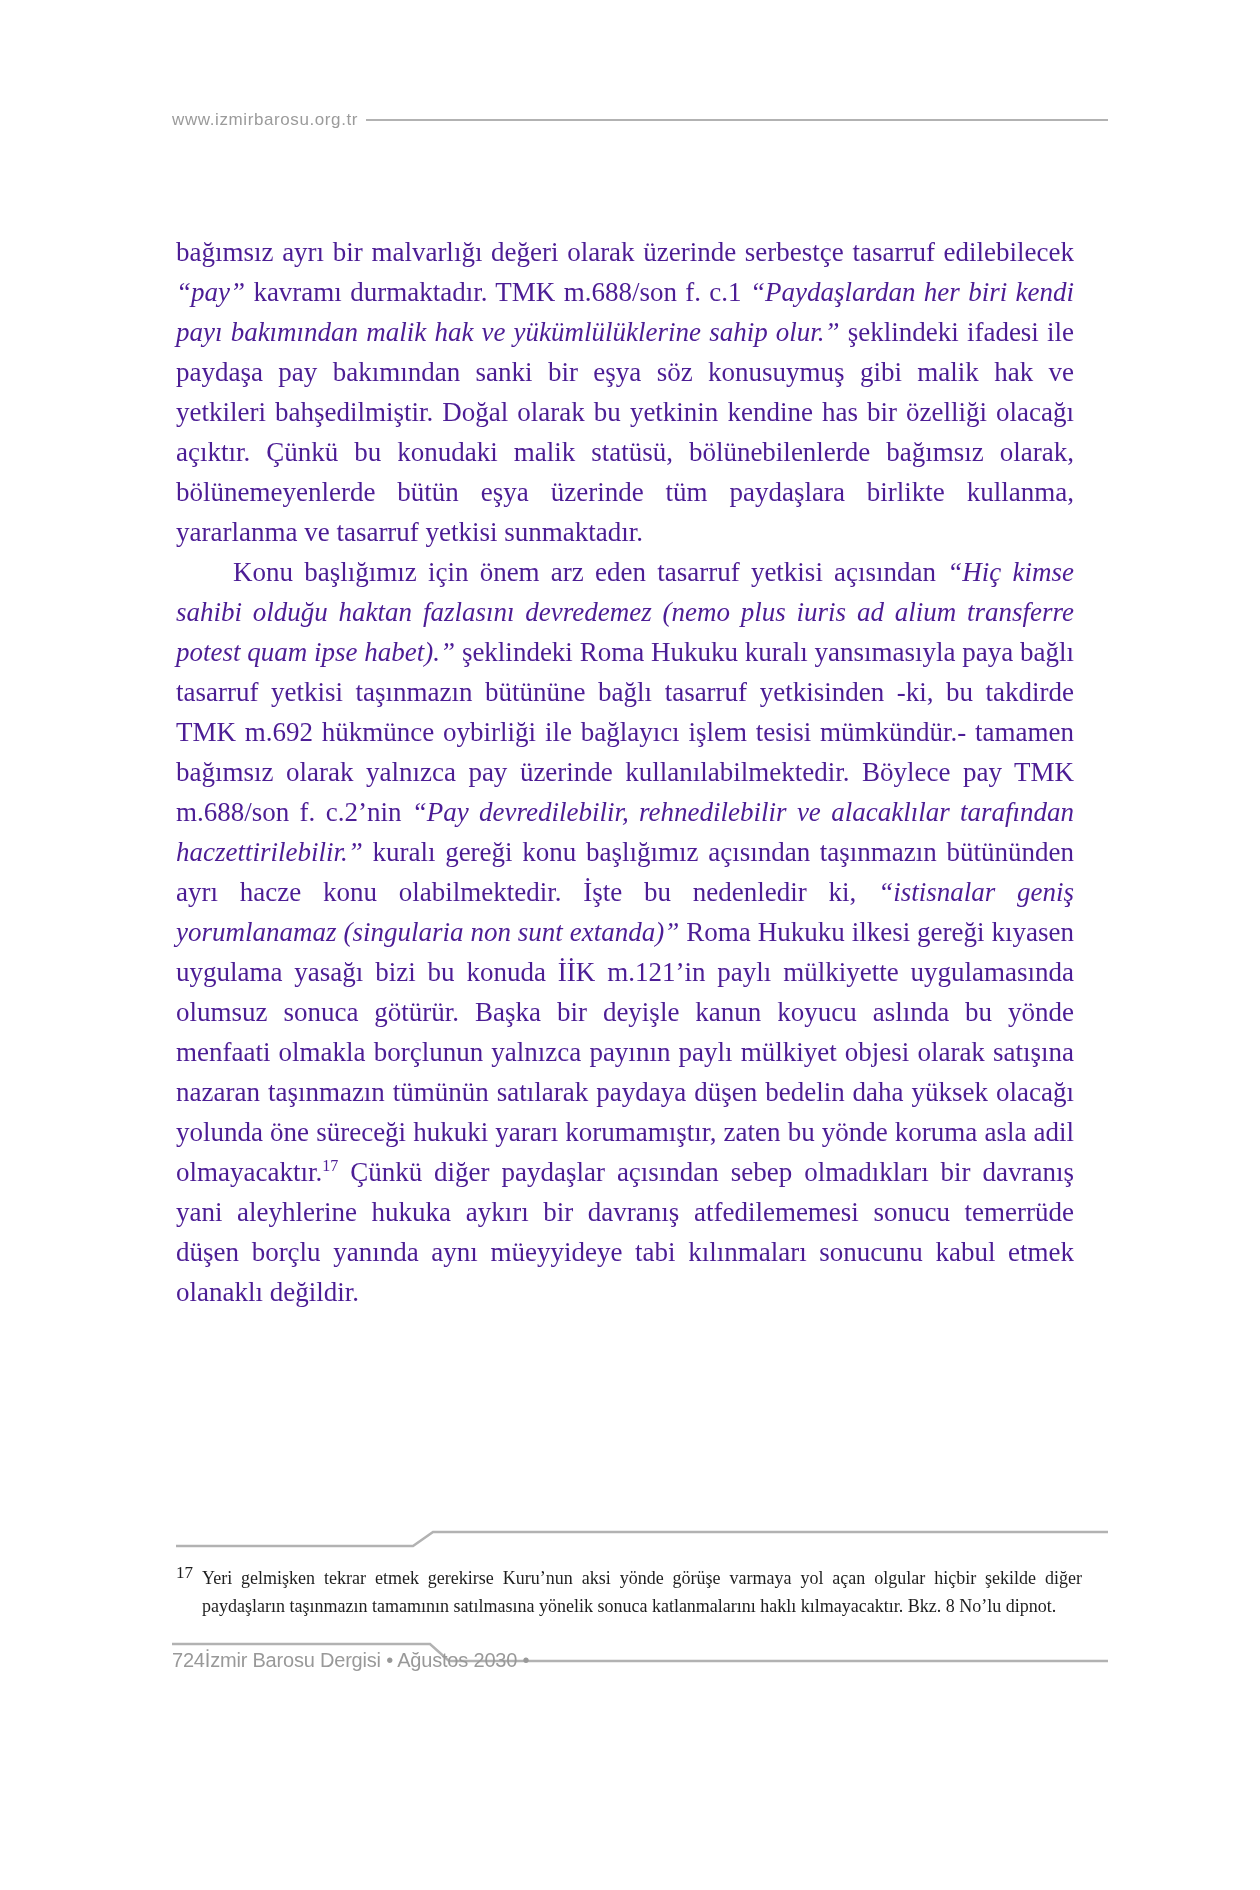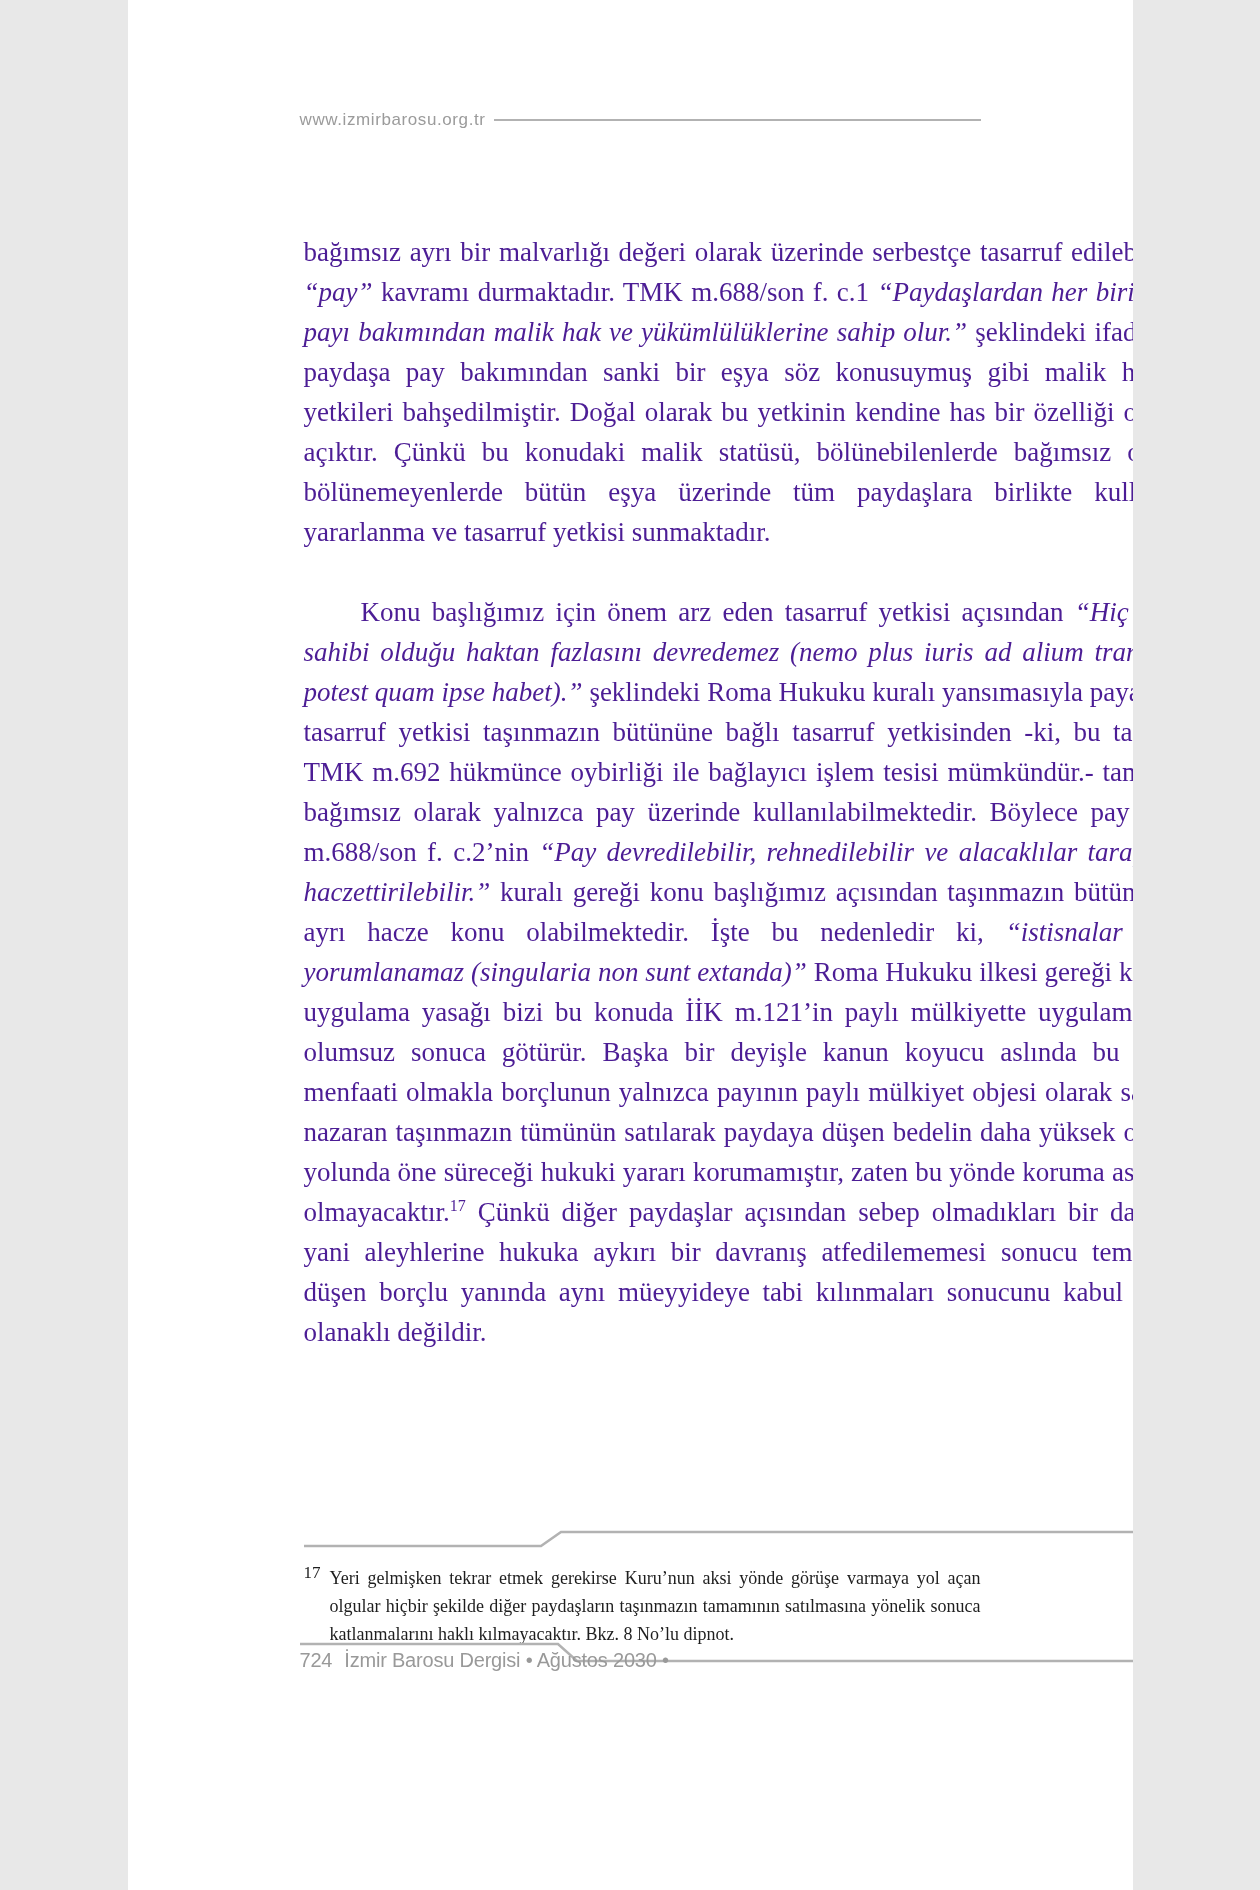--- a/index.html
+++ b/index.html
@@ -1,18 +1,18 @@
 <!DOCTYPE html>
 <html lang="tr"><head>
 <meta charset="utf-8">
 <style>
   html,body { margin:0; padding:0; background:#e8e8e8; }
   .page {
     position:relative;
-    width:1005px; height:1890px;
+    width:1260px; height:1890px;
     margin:0 auto;
     background:#ffffff;
     overflow:hidden;
     font-family:"Liberation Serif", serif;
   }
 
   
   .header-row {
     position:absolute; left:172px; right:152px; top:110px;
     display:flex; align-items:center; gap:8px;
@@ -27,21 +27,21 @@
   
   .article {
     position:absolute; left:176px; width:898px; top:232px;
   }
   .body-paragraph {
     margin:0;
     font-size:27px; line-height:40px;
     color:#4c1d95;
     text-align:justify;
   }
-  .body-paragraph.indented { margin-top:40px; text-indent:57px; }
+  .body-paragraph.indented { text-indent:57px; }
   .body-paragraph i { font-style:italic; }
   .body-paragraph sup {
     font-size:16px; line-height:0; vertical-align:super;
   }
 
   
   .footnote-section {
     position:absolute; left:176px; right:152px; top:1524px;
   }
   .footnote-divider svg { display:block; }
@@ -62,21 +62,21 @@
   .footer-area {
     position:absolute; left:172px; right:152px; top:1638px; height:46px;
   }
   .footer-divider { position:absolute; left:0; top:0; }
   .footer-text-row {
     position:absolute; left:0; top:11px;
     font-family:"Liberation Sans", sans-serif;
     font-size:20px; letter-spacing:-0.2px;
     color:#999999; white-space:nowrap;
   }
-  .footer-page-number { margin-right:12px; }
+  .footer-page-number { }
 </style>
 </head>
 <body>
 
 <div class="page">
 
   <div class="header-row">
     <span class="header-url">www.izmirbarosu.org.tr</span>
     <span class="header-rule"></span>
   </div>

